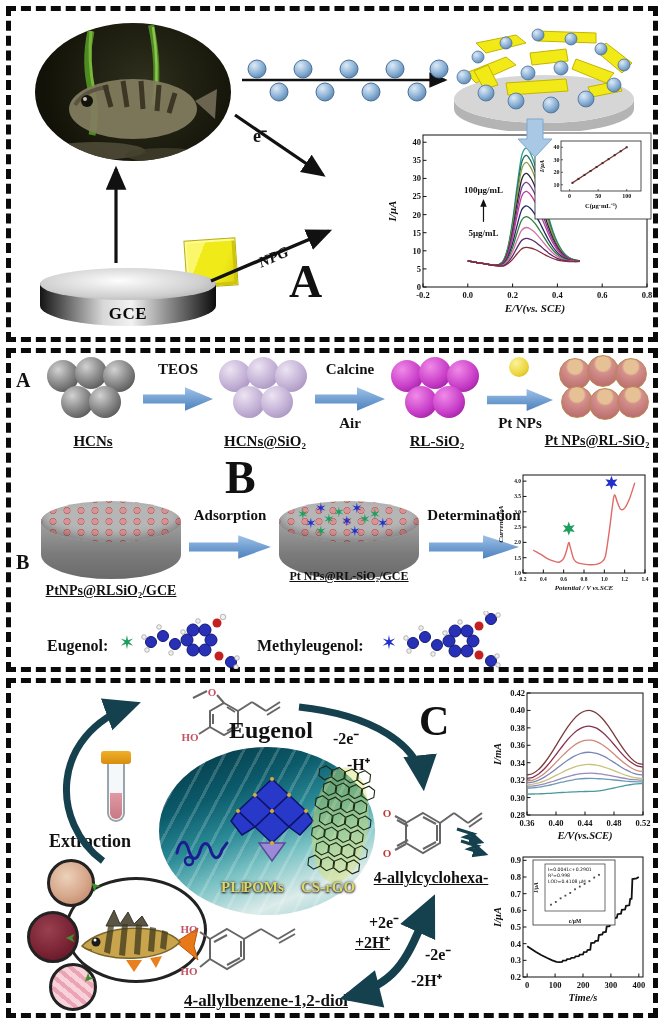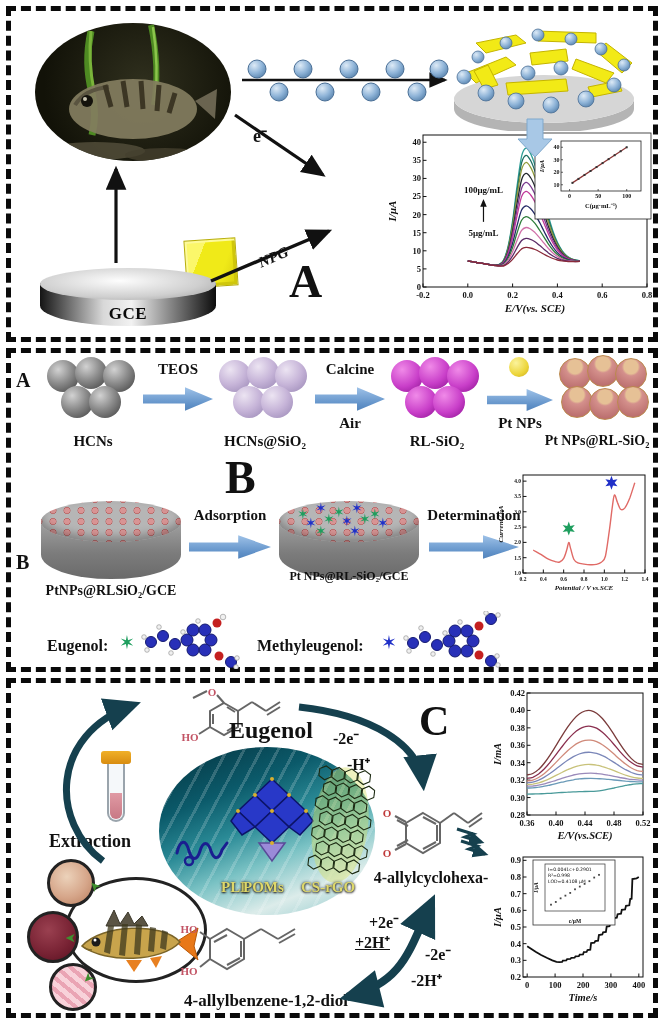--- a/index.html
+++ b/index.html
@@ -2,21 +2,21 @@
 <html><head>
 <meta charset="utf-8">
 <style>
   html,body{margin:0;padding:0;background:#fff;}
   body{width:672px;height:1024px;position:relative;overflow:hidden;
        font-family:"Liberation Serif",serif;color:#111;}
   .panel{position:absolute;border:5px dashed #0a0a0a;box-sizing:border-box;background:#fff;}
   .abs{position:absolute;}
   .serif-b{font-family:"Liberation Serif",serif;font-weight:bold;}
   .big-letter{font:bold 46px "Liberation Serif",serif;color:#111;}
-  .step-label{position:absolute;text-align:center;font:bold 15px "Liberation Serif",serif;}
+  .step-label{position:absolute;text-align:center;font:bold 15px "Liberation Serif",serif;text-decoration:underline;}
   .arrow-label{position:absolute;text-align:center;font:bold 15px "Liberation Serif",serif;}
   .blk-arrow{position:absolute;background:linear-gradient(180deg,#a6c8ec,#6091c8 70%,#4f7fb6);
      clip-path:polygon(0 34%,60% 34%,60% 8%,100% 50%,60% 92%,60% 66%,0 66%);}
   .sph{position:absolute;width:32px;height:32px;border-radius:50%;}
   .sph.g{background:radial-gradient(circle at 35% 30%,#d2d2d2,#8c8c8c 45%,#3c3c3c);}
   .sph.purple{background:radial-gradient(circle at 35% 30%,#ece4f2,#c6b4d8 50%,#9684b2);}
   .sph.mg{background:radial-gradient(circle at 35% 30%,#f08ae8,#c93fc9 55%,#8a1090);}
   .sph.bw{background:radial-gradient(circle at 50% 26%,#e6c196 0 26%,#d4908c 34%,#b96c6c 85%);border:1px solid #bb8a4e;box-sizing:border-box;}
   .sph.ys{background:radial-gradient(circle at 35% 30%,#fbf39c,#ecd53a 60%,#c8a818);}
   .cluster{position:absolute;width:92px;height:64px;}

